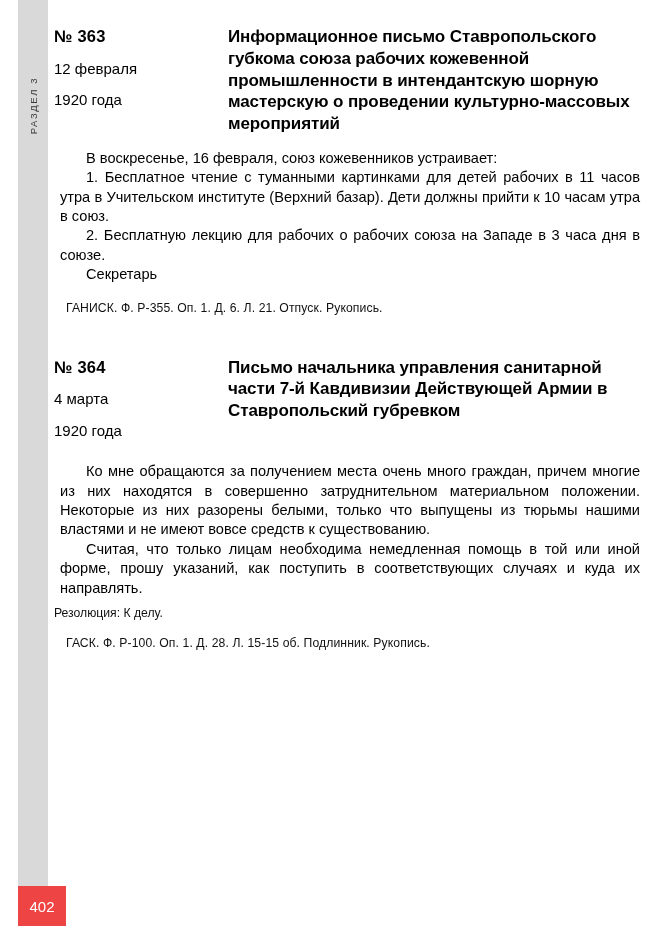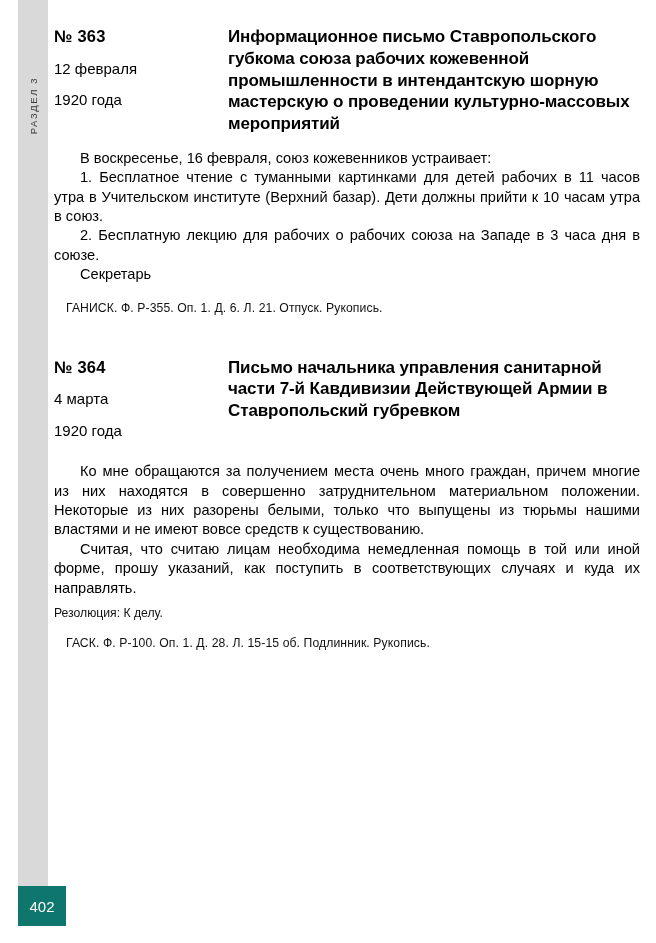--- a/index.html
+++ b/index.html
@@ -38,21 +38,21 @@
     color: #3a3a3a;
     font-family: "Liberation Sans", sans-serif;
   }
 
   .page-number-box {
     position: absolute;
     left: 18px;
     top: 886px;
     width: 48px;
     height: 40px;
-    background: #0f766e;
+    background: #ef4444;
     display: flex;
     align-items: center;
     justify-content: center;
   }
   .page-number {
     font-size: 15px;
     color: #ffffff;
     font-family: "Liberation Sans", sans-serif;
   }
 
@@ -97,21 +97,21 @@
     line-height: 1.28;
     letter-spacing: -0.1px;
     padding-right: 6px;
   }
 
   .body-text {
     margin-top: 14px;
     font-size: 14.6px;
     line-height: 1.33;
     text-align: justify;
-    padding-left: 6px;
+    padding-left: 12px;
     padding-right: 8px;
   }
   .body-text p {
     margin: 0;
   }
   .indent {
     text-indent: 26px;
   }
   .no-justify {
     text-align: left;
@@ -178,21 +178,21 @@
       <div class="doc-meta">
         <div class="doc-num">№ 364</div>
         <div class="doc-date">4 марта</div>
         <div class="doc-date">1920 года</div>
       </div>
       <div class="doc-title doc2-title">Письмо начальника управления санитарной части 7-й Кавдивизии Действующей Армии в Ставропольский губревком</div>
     </div>
 
     <div class="body-text" style="margin-top:22px;">
       <p class="indent">Ко мне обращаются за получением места очень много граждан, причем многие из них находятся в совершенно затруднительном материальном положении. Некоторые из них разорены белыми, только что выпущены из тюрьмы нашими властями и не имеют вовсе средств к существованию.</p>
-      <p class="indent">Считая, что считаю лицам необходима немедленная помощь в той или иной форме, прошу указаний, как поступить в соответствующих случаях и куда их направлять.</p>
+      <p class="indent">Считая, что только лицам необходима немедленная помощь в той или иной форме, прошу указаний, как поступить в соответствующих случаях и куда их направлять.</p>
     </div>
 
     <div class="resolution">Резолюция: К делу.</div>
 
     <div class="archive-ref">ГАСК. Ф. Р-100. Оп. 1. Д. 28. Л. 15-15 об. Подлинник. Рукопись.</div>
   </div>
 
 </div>
 
 </body></html>

